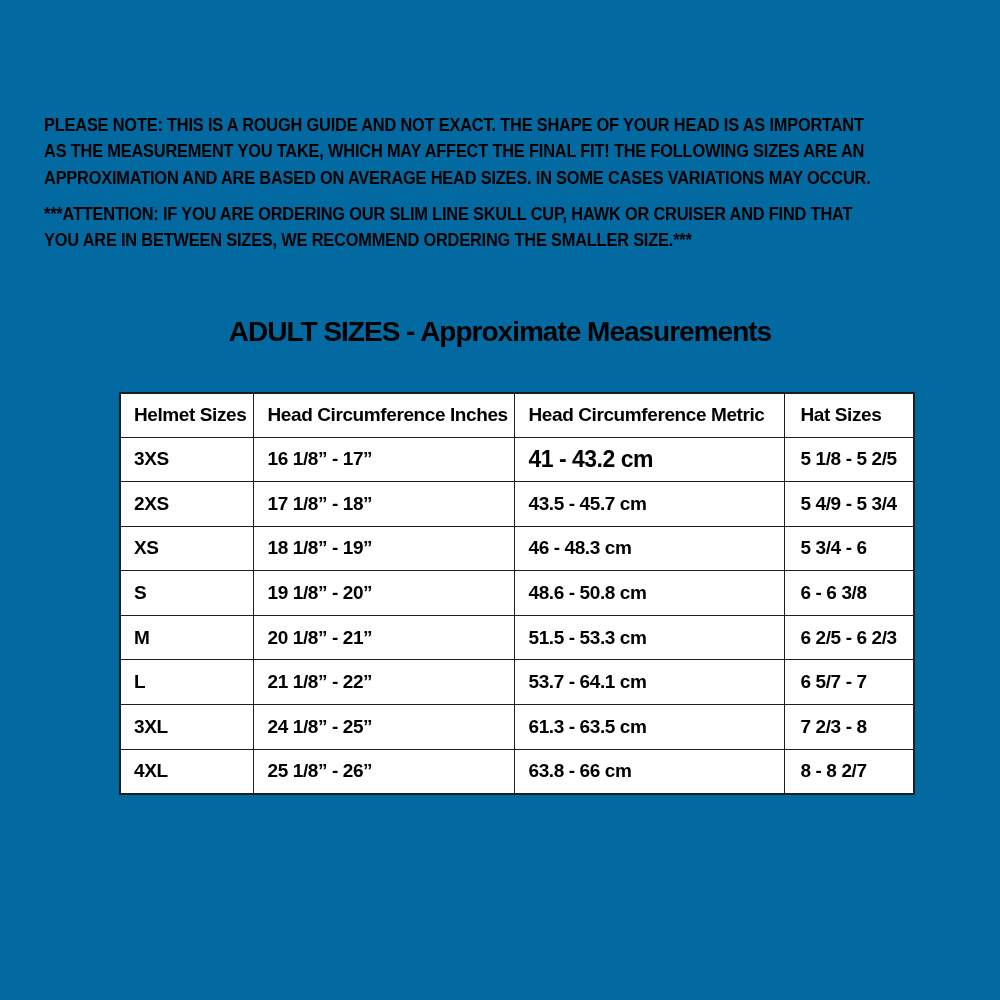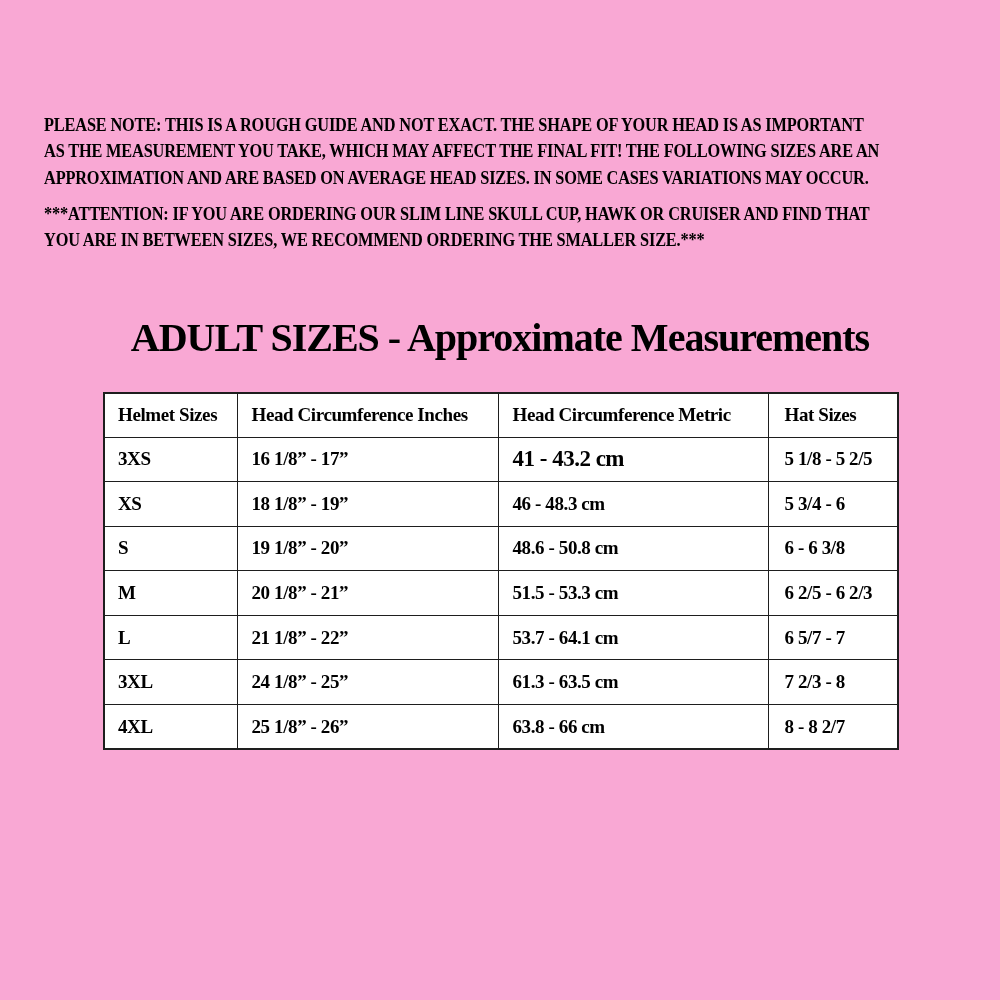--- a/index.html
+++ b/index.html
@@ -4,23 +4,23 @@
 <style>
   html, body {
     margin: 0;
     padding: 0;
     background: #ffffff;
   }
   .page {
     position: relative;
     width: 1000px;
     height: 1000px;
-    background: #f9a8d4;
+    background: #0369a1;
     overflow: hidden;
-    font-family: Liberation Serif, serif;
+    font-family: Liberation Sans, sans-serif;
     color: #000000;
   }
 
   
   .note-block {
     position: absolute;
     left: 44px;
     font-weight: 700;
     font-size: 19px;
     line-height: 26.3px;
@@ -34,33 +34,33 @@
   .note-block--attention { top: 201px; }
 
   
   .page-title {
     position: absolute;
     top: 318px;
     left: 103px;
     width: 794px;
     margin: 0;
     font-weight: 700;
-    font-size: 40px;
+    font-size: 28px;
     line-height: 1;
     letter-spacing: -1px;
     text-align: center;
     white-space: nowrap;
     color: #000000;
   }
 
   
   .size-table {
     position: absolute;
     top: 392px;
-    left: 103px;
+    left: 119px;
     width: 794px;
     border-collapse: collapse;
     table-layout: fixed;
     border: 2px solid #1e1e1e;
   }
   .size-table col.c1 { width: 133px; }
   .size-table col.c2 { width: 261px; }
   .size-table col.c3 { width: 270px; }
   .size-table col.c4 { width: 130px; }
 
@@ -125,20 +125,26 @@
         </tr>
     </thead>
     <tbody id="table-body">
         <tr>
           <td>3XS</td>
           <td>16 1/8” - 17”</td>
           <td class="highlight-bold">41 - 43.2 cm</td>
           <td>5 1/8 - 5 2/5</td>
         </tr>
         <tr>
+          <td>2XS</td>
+          <td>17 1/8” - 18”</td>
+          <td>43.5 - 45.7 cm</td>
+          <td>5 4/9 - 5 3/4</td>
+        </tr>
+        <tr>
           <td>XS</td>
           <td>18 1/8” - 19”</td>
           <td>46 - 48.3 cm</td>
           <td>5 3/4 - 6</td>
         </tr>
         <tr>
           <td>S</td>
           <td>19 1/8” - 20”</td>
           <td>48.6 - 50.8 cm</td>
           <td>6 - 6 3/8</td>

